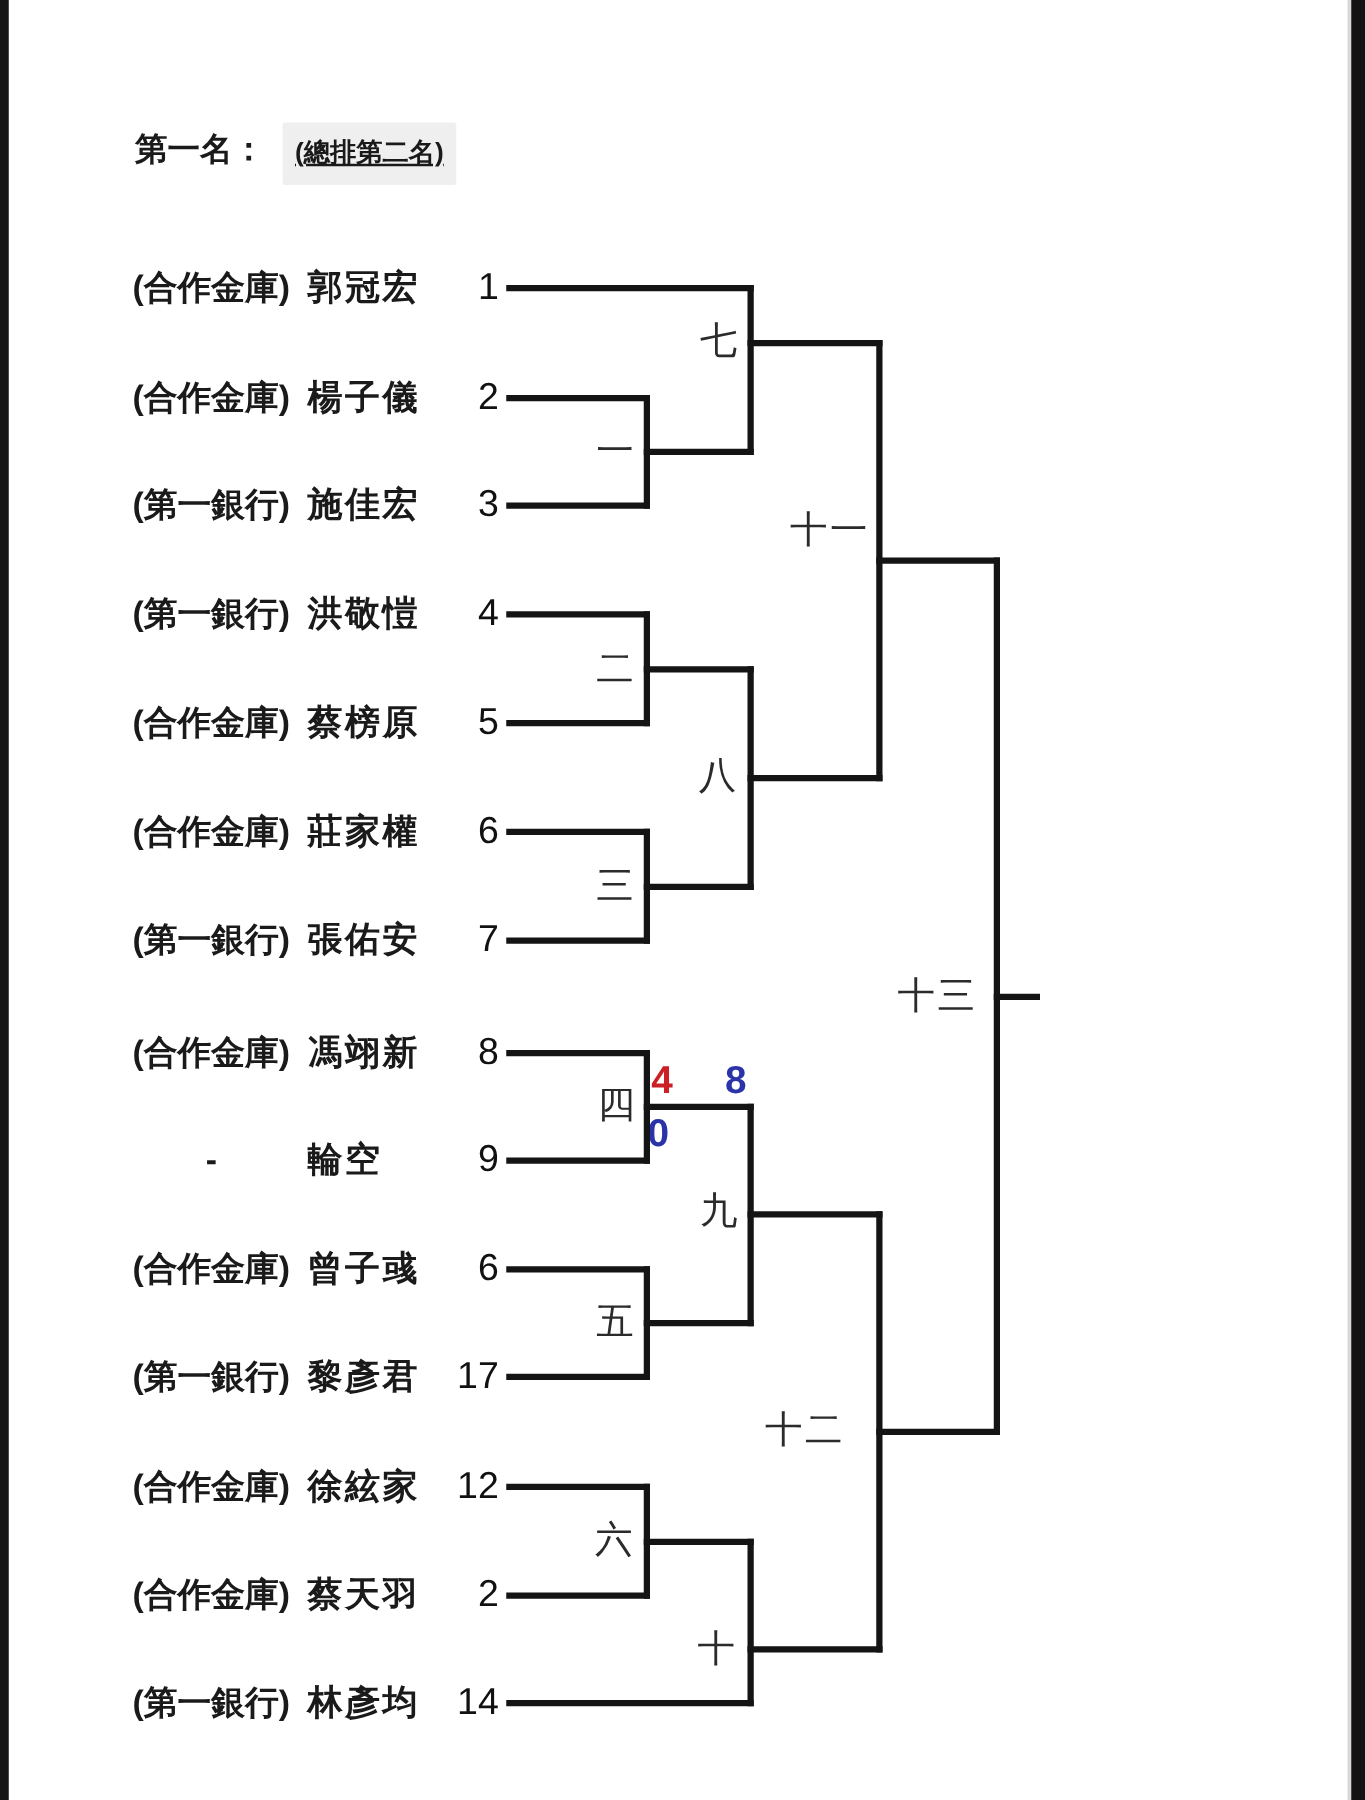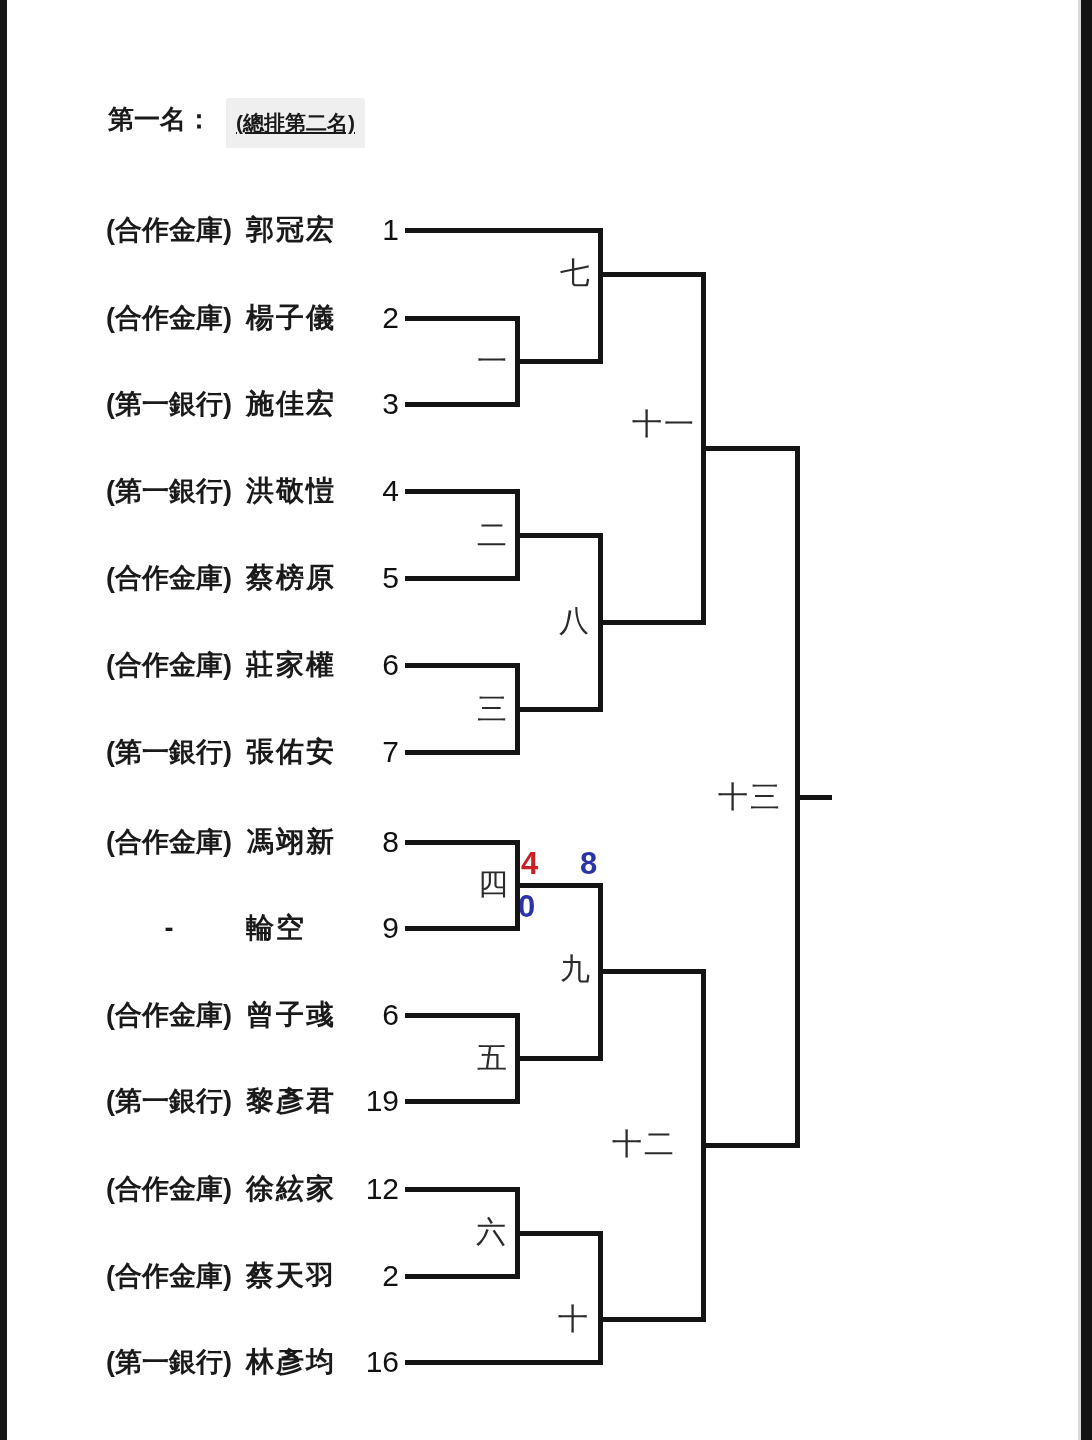--- a/index.html
+++ b/index.html
@@ -120,36 +120,36 @@
     <span class="seed">9</span>
   </div>
   <div class="row" style="top:990px">
     <span class="aff">(合作金庫)</span>
     <span class="pname">曾子彧</span>
     <span class="seed">6</span>
   </div>
   <div class="row" style="top:1076px">
     <span class="aff">(第一銀行)</span>
     <span class="pname">黎彥君</span>
-    <span class="seed">19</span>
+    <span class="seed">17</span>
   </div>
   <div class="row" style="top:1164px">
     <span class="aff">(合作金庫)</span>
     <span class="pname">徐絃家</span>
     <span class="seed">12</span>
   </div>
   <div class="row" style="top:1251px">
     <span class="aff">(合作金庫)</span>
     <span class="pname">蔡天羽</span>
     <span class="seed">2</span>
   </div>
   <div class="row" style="top:1337px">
     <span class="aff">(第一銀行)</span>
     <span class="pname">林彥均</span>
-    <span class="seed">16</span>
+    <span class="seed">14</span>
   </div>
 
   <span class="mlabel" style="left:509px;top:361px">一</span>
   <span class="mlabel" style="left:509px;top:535px">二</span>
   <span class="mlabel" style="left:509px;top:709px">三</span>
   <span class="mlabel" style="left:510px;top:884px">四</span>
   <span class="mlabel" style="left:509px;top:1058px">五</span>
   <span class="mlabel" style="left:508px;top:1232px">六</span>
   <span class="mlabel" style="left:592px;top:273px">七</span>
   <span class="mlabel" style="left:591px;top:621px">八</span>

